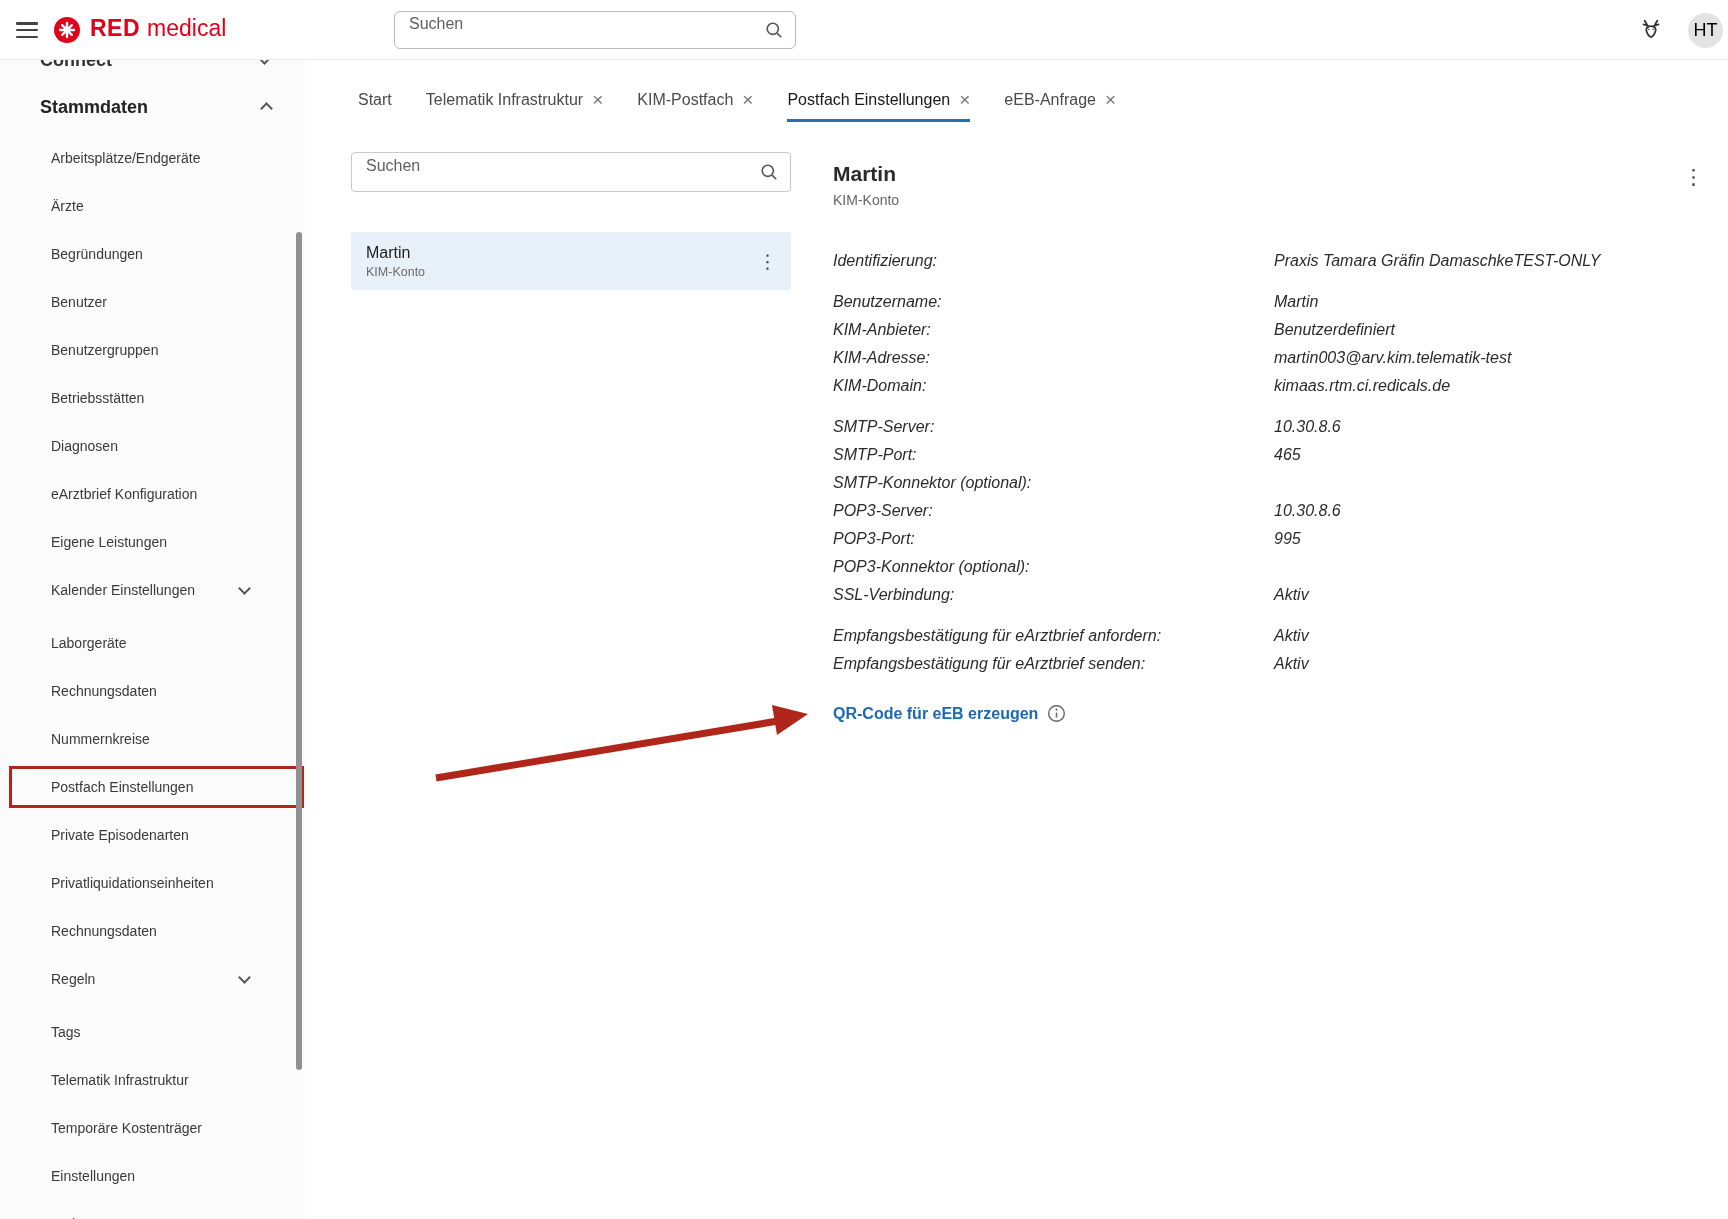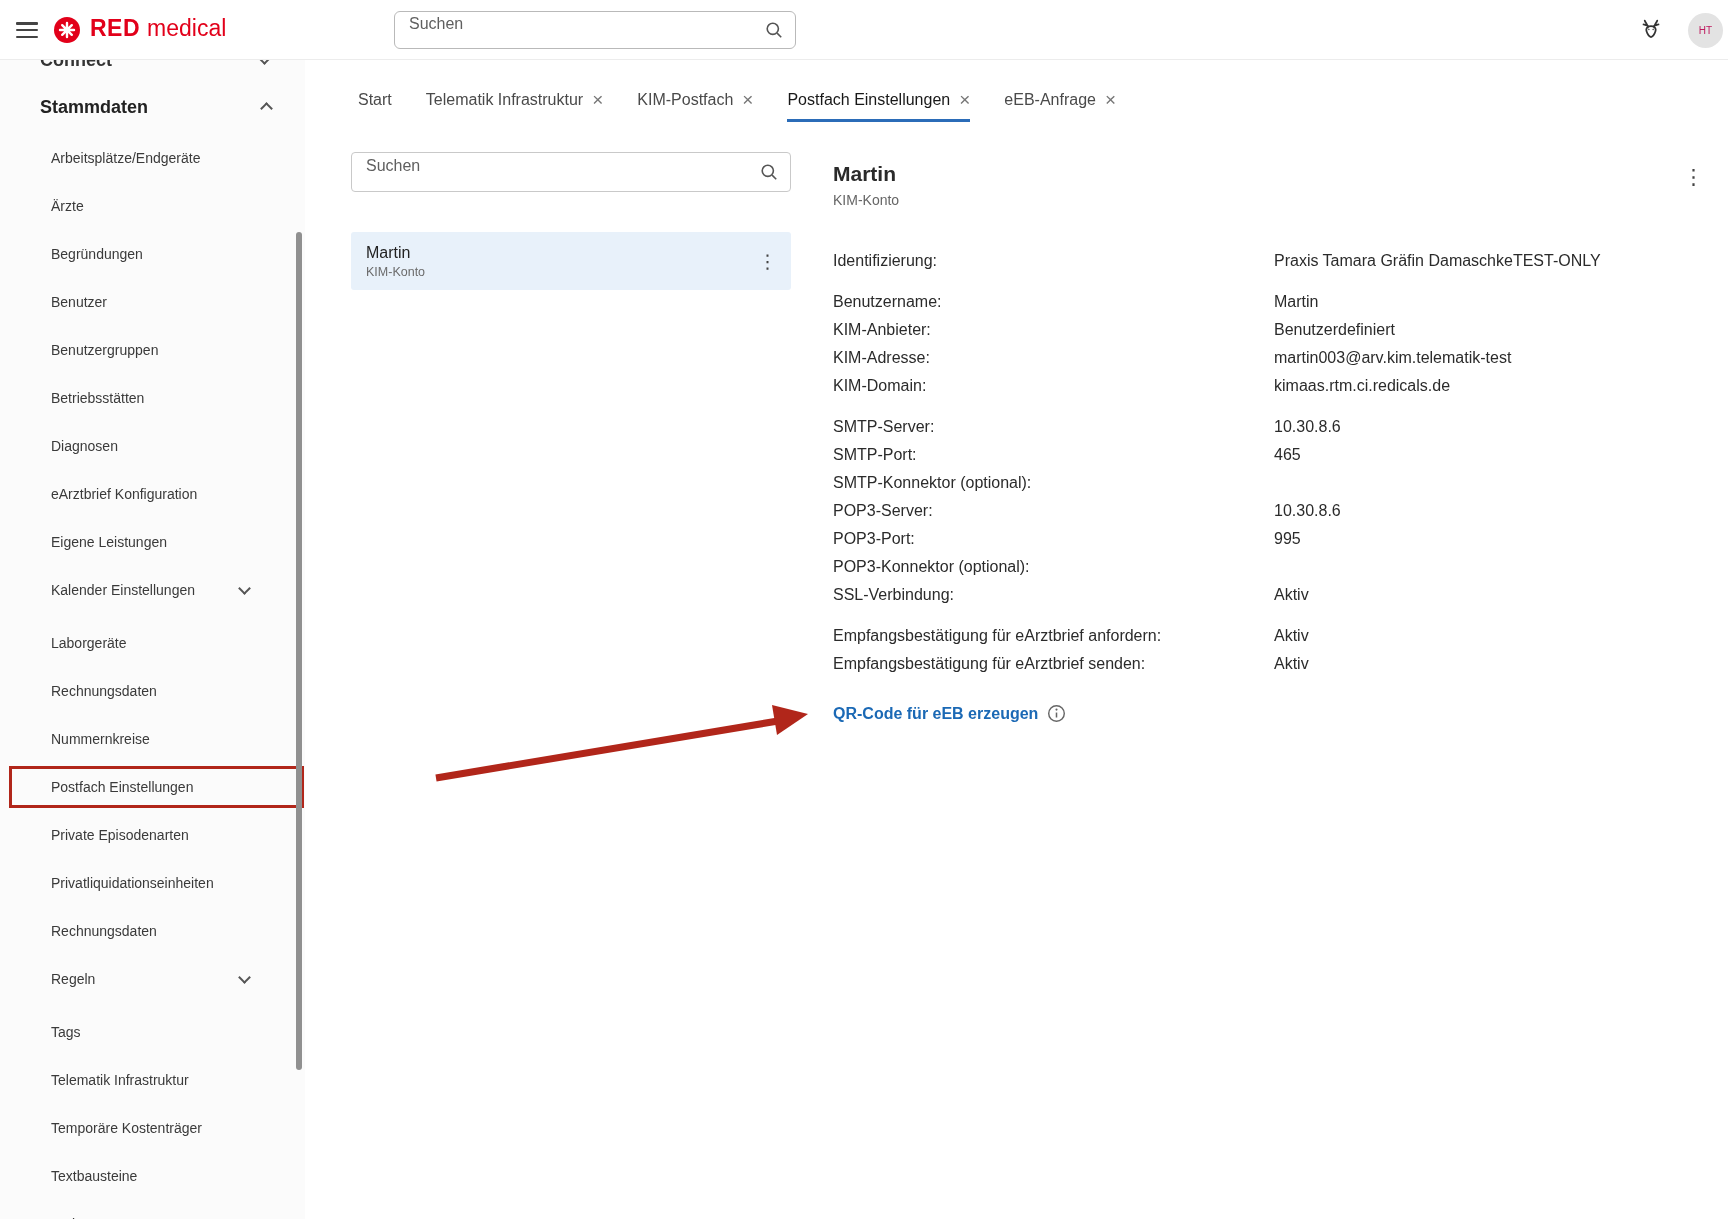--- a/index.html
+++ b/index.html
@@ -21,21 +21,21 @@
   .logo-red { font-weight:bold; font-size:23px; color:var(--brand-red,#e2001a); margin-left:8px; letter-spacing:.5px; }
   .logo-medical { font-size:23px; color:var(--brand-red,#e2001a); margin-left:7px; }
   .top-search { position:absolute; left:394px; top:11px; width:402px; height:38px; }
   .searchbox input { width:100%; height:100%; border:1px solid #b9b9b9; border-radius:6px;
                      padding:0 42px 12px 14px; font-size:16px; font-family:inherit; color:#333;
                      outline:none; background:#fff; }
   .searchbox input::placeholder { color:#5f5f5f; opacity:1; }
   .searchbox .mag { position:absolute; right:12px; top:50%; transform:translateY(-50%); }
   .deer { position:absolute; right:62px; top:15px; cursor:pointer; }
   .avatar { position:absolute; right:5px; top:13px; width:35px; height:35px; border-radius:50%;
-            background:#e3e3e3; color:#be185d; font-size:10px; display:flex; align-items:center;
+            background:#e3e3e3; color:#000000; font-size:18px; display:flex; align-items:center;
             justify-content:center; cursor:pointer; }
 
   
   .sidebar { position:absolute; top:60px; left:0; width:305px; height:1159px;
              background:#fbfbfb; overflow:hidden; }
   .sb-connect { margin-top:-22px; height:44px; display:flex; align-items:center;
                 justify-content:space-between; padding:0 36px 0 40px; font-size:18px;
                 font-weight:bold; color:#333; cursor:pointer; }
   .sb-section { margin-top:5px; height:40px; display:flex; align-items:center;
                 justify-content:space-between; padding:0 34px 0 40px; font-size:18px;
@@ -72,21 +72,21 @@
   .list-item .t { font-size:16px; color:#222; }
   .list-item .s { font-size:12.5px; color:#6b6b6b; margin-top:3px; }
   .kebab { font-size:19px; color:#444; cursor:pointer; line-height:1; }
 
   .detail-panel { flex:1; margin-left:23px; position:relative; padding-left:19px; }
   .detail-header { position:relative; padding-top:10px; }
   .detail-title { font-size:21px; font-weight:bold; color:#2a2a2a; line-height:24px; }
   .detail-subtitle { font-size:14px; color:#666; margin-top:6px; line-height:16px; }
   .detail-header .kebab { position:absolute; right:8px; top:14px; font-size:21px; }
 
-  .fields { margin-top:39px; }
+  .fields { margin-top:39px;font-style:italic; }
   .field-row { display:flex; line-height:28px; font-size:16px; }
   .field-row.gap { margin-top:13px; }
   .field-label { flex:0 0 441px; width:441px; color:#2b2b2b; }
   .field-value { flex:1; color:#2b2b2b; }
 
   .qr-row { display:flex; align-items:center; margin-top:26px;font-weight:bold; }
   .qr-link { color:var(--link-blue,#1b69b5); font-size:16px; text-decoration:none; cursor:pointer; }
   .info { margin-left:9px; cursor:pointer; }
 
   
@@ -197,21 +197,21 @@
       <div class="sb-item gap">
         <span>Tags</span>
       </div>
       <div class="sb-item">
         <span>Telematik Infrastruktur</span>
       </div>
       <div class="sb-item">
         <span>Temporäre Kostenträger</span>
       </div>
       <div class="sb-item">
-        <span>Textbausteine</span>
+        <span>Einstellungen</span>
       </div>
       <div class="sb-item">
         <span>Vorlagen</span>
       </div>
     </div>
   <div class="sb-thumb"></div>
 </aside>
 
 <main class="main">
   <div class="tabs">

